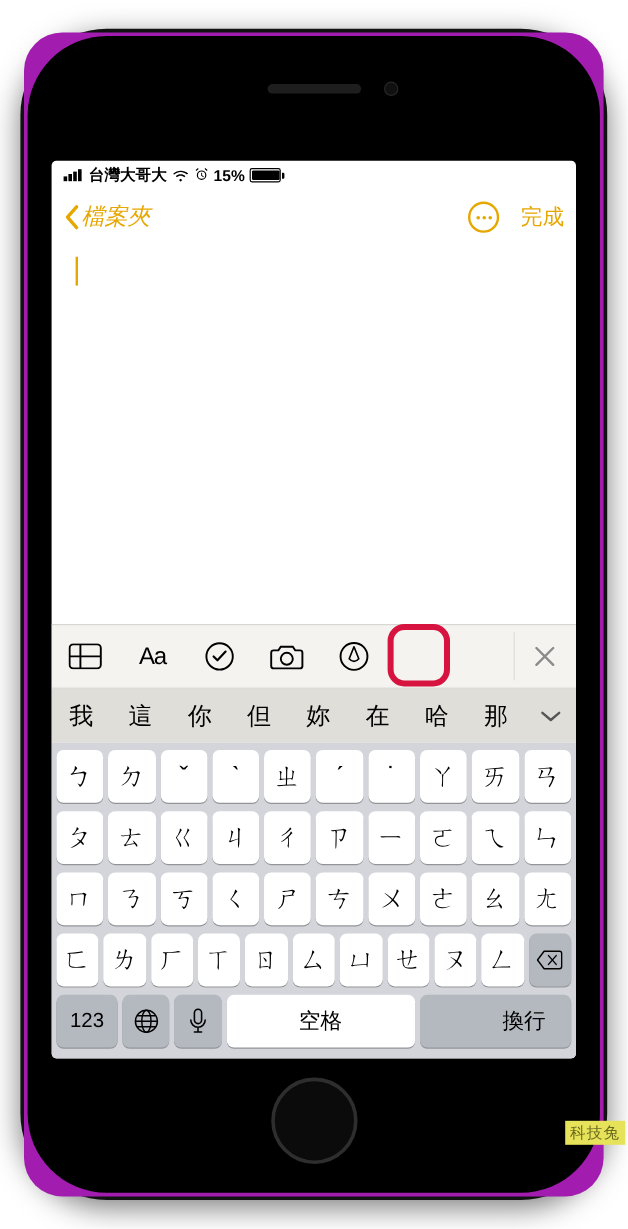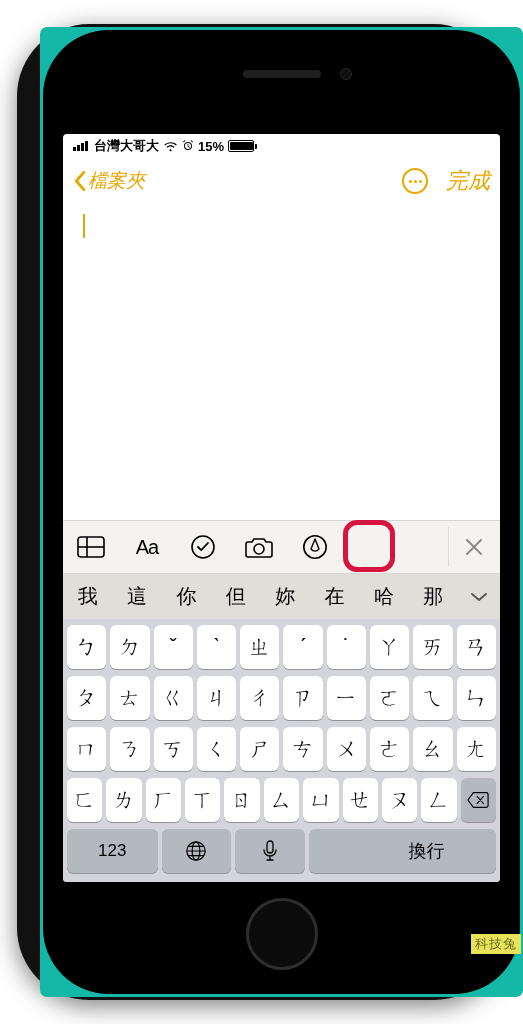--- a/index.html
+++ b/index.html
@@ -23,24 +23,23 @@
       top: 24px;
       width: 489px;
       height: 976px;
       background: #111;
       border-radius: 72px;
       box-shadow: 0 6px 24px rgba(0,0,0,0.5);
       padding: 3px;
     }
     .phone-mid {
       width: 100%; height: 100%;
-      background: #14b8a6;
-      border-radius: 7px;
+      background: #a21caf;
+      border-radius: 32px;
       padding: 3px;
-      margin-left: 20px;
     }
     .phone-inner {
       width: 100%; height: 100%;
       background: #000;
       border-radius: 66px;
       position: relative;
       overflow: hidden;
     }
     
     .speaker {
@@ -129,21 +128,21 @@
       gap: 4px;
     }
     .back { display:flex; align-items:center; color:#e6a700; font-size:19px; gap:2px;font-style:italic; }
     .back svg { stroke:#e6a700; }
     .nav-spacer { flex:1; }
     .more {
       width: 26px; height: 26px; border:2px solid #e6a700; border-radius:50%;
       display:flex; align-items:center; justify-content:center; gap:2px;
     }
     .more span { width:3px; height:3px; background:#e6a700; border-radius:50%; }
-    .done { color:#e6a700; font-size:22px; margin-left:14px;font-style:italic; }
+    .done { color:#e6a700; font-size:18px; margin-left:14px; }
 
     
     .note-body {
       flex: 1;
       padding: 10px 20px;
       position: relative;
     }
     .caret {
       width: 2px;
       height: 24px;
@@ -414,20 +413,21 @@
                     <line x1="2" y1="12" x2="22" y2="12" stroke="#000" stroke-width="1.3"></line>
                     <path d="M3.5 7h17M3.5 17h17" stroke="#000" stroke-width="1.3"></path>
                   </svg>
             </div>
             <div class="key func" style="flex:1">
               <svg width="16" height="22" viewBox="0 0 16 22" fill="none">
                     <rect x="5" y="1" width="6" height="12" rx="3" stroke="#000" stroke-width="1.3"></rect>
                     <path d="M2 10a6 6 0 0 0 12 0M8 16v4m-3 0h6" stroke="#000" stroke-width="1.3" stroke-linecap="round"></path>
                   </svg>
             </div>
+            <div class="key space">空格</div>
             <div class="key func enter">換行</div>
           </div>
         </div>
       </div>
 
       <div class="home-btn"></div>
     </div>
       </div>
   </div>
   <div class="watermark">科技兔</div>

